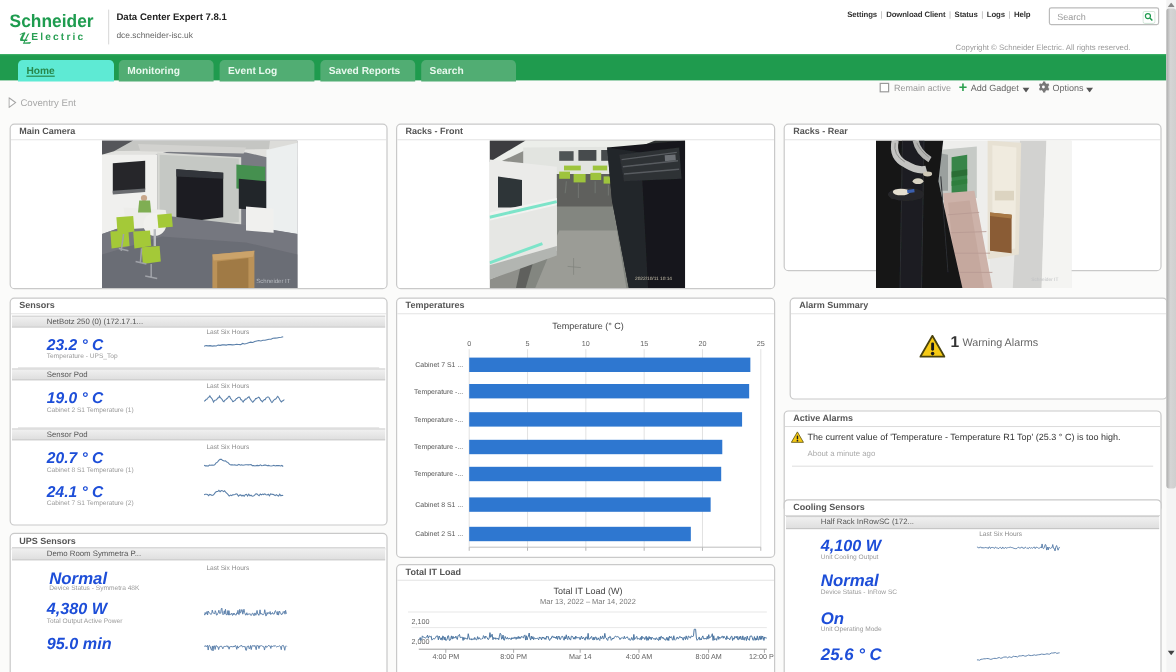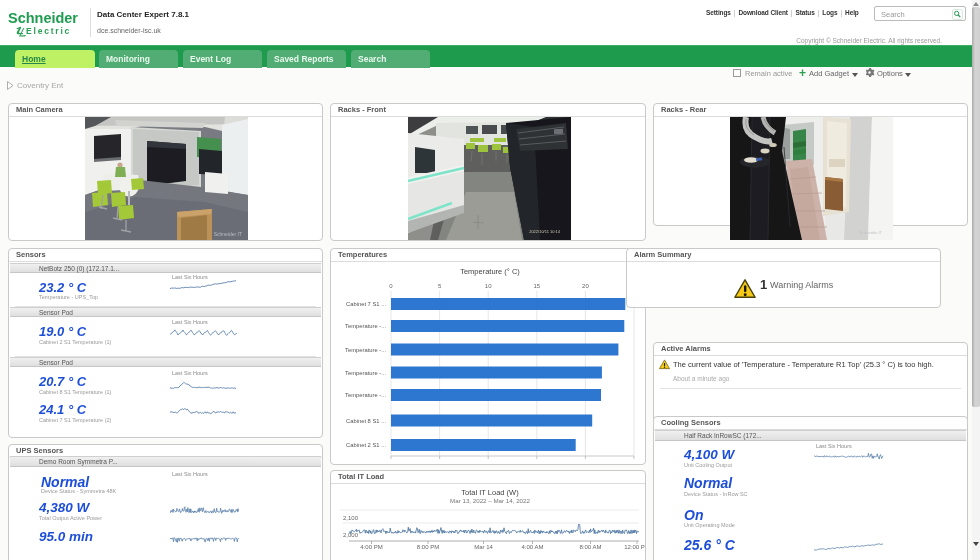--- a/index.html
+++ b/index.html
@@ -4,21 +4,21 @@
 <style>
 * { margin:0; padding:0; box-sizing:border-box; }
 html,body { width:980px; height:560px; overflow:hidden; background:#fff; }
 body { font-family:"Liberation Sans", sans-serif; }
 #page { position:relative; width:980px; height:560px; overflow:hidden; background:#fbfbfa;padding-left:12px; }
 .abs { position:absolute; }
 
 #hdr { position:absolute; left:0; top:0; width:972px; height:45px; background:#fff; }
 #gbar { position:absolute; left:0; top:45px; width:972px; height:22px; background:#1f9b4e; border-top:1px solid #3cae66; }
 .tab { position:absolute; top:4px; height:18px; border-radius:4px 4px 0 0; background:#51ad73; color:#e9f8ee; font-size:8.5px; font-weight:bold; line-height:18px; padding-left:7px; }
-.tab.active { background:#bef264; color:#27874a;text-decoration:underline; }
+.tab.active { background:#5eead4; color:#27874a;text-decoration:underline; }
 
 .panel { position:absolute; background:#fff; border:1px solid #c9c9c9; border-radius:4px; }
 .phead { height:13px; border-bottom:1px solid #dcdcdc; font-size:7.5px; font-weight:bold; color:#555; line-height:12px; padding-left:7px; border-radius:4px 4px 0 0; }
 .gbar2 { position:absolute; left:1px; right:1px; height:10px; background:linear-gradient(#f0f0f0,#dfdfdf); border-top:1px solid #cfcfcf; border-bottom:1px solid #c6c6c6; font-size:6.5px; color:#555; line-height:9px; padding-left:29px; }
 .bigv { position:absolute; font-weight:bold; color:#1d4ed8; font-size:13px;font-style:italic; }
 .lbl { position:absolute; font-size:5.5px; color:#9a9a9a; }
 .lsh { position:absolute; font-size:5.5px; color:#8a8a8a; }
 .divl { position:absolute; left:6px; right:6px; height:1px; background:#e3e3e3; }
 .sep { font-style:normal; color:#aaa; font-weight:normal; margin:0 3px; }
 svg text { font-family:"Liberation Sans", sans-serif; }
@@ -334,21 +334,21 @@
         <text x="200.5" y="64" font-size="6" fill="#666" text-anchor="middle">4:00 AM</text>
         <line x1="200.5" y1="56" x2="200.5" y2="59" stroke="#999" stroke-width="0.7"></line>
         <text x="258.5" y="64" font-size="6" fill="#666" text-anchor="middle">8:00 AM</text>
         <line x1="258.5" y1="56" x2="258.5" y2="59" stroke="#999" stroke-width="0.7"></line>
         <text x="305" y="64" font-size="6" fill="#666" text-anchor="middle">12:00 PM</text>
         <line x1="305" y1="56" x2="305" y2="59" stroke="#999" stroke-width="0.7"></line>
         <polyline points="17.0,47.9 17.6,47.3 18.2,46.3 18.8,48.7 19.4,47.8 20.0,44.9 20.6,45.5 21.2,46.3 21.8,46.3 22.4,46.7 23.1,46.1 23.7,45.8 24.3,44.3 24.9,46.9 25.5,45.3 26.1,45.2 26.7,45.6 27.3,45.1 27.9,48.4 28.5,47.9 29.1,47.1 29.7,47.6 30.3,47.3 30.9,46.5 31.5,45.2 32.1,45.1 32.7,44.9 33.3,48.2 34.0,45.0 34.6,46.5 35.2,48.0 35.8,46.5 36.4,48.5 37.0,44.9 37.6,45.6 38.2,48.2 38.8,45.8 39.4,48.6 40.0,48.6 40.6,47.5 41.2,44.9 41.8,44.8 42.4,48.5 43.0,48.7 43.6,47.2 44.2,44.9 44.8,47.6 45.5,45.2 46.1,47.0 46.7,46.3 47.3,46.6 47.9,45.1 48.5,47.1 49.1,47.9 49.7,44.9 50.3,44.3 50.9,43.7 51.5,46.3 52.1,46.3 52.7,46.1 53.3,46.0 53.9,48.7 54.5,46.1 55.1,47.8 55.7,46.5 56.4,47.4 57.0,47.3 57.6,47.6 58.2,43.1 58.8,45.9 59.4,47.9 60.0,47.9 60.6,47.1 61.2,48.4 61.8,47.5 62.4,47.1 63.0,48.1 63.6,46.2 64.2,47.0 64.8,48.3 65.4,48.0 66.0,45.5 66.6,47.7 67.3,46.3 67.9,47.4 68.5,47.6 69.1,47.7 69.7,47.1 70.3,47.2 70.9,44.7 71.5,45.3 72.1,47.1 72.7,45.1 73.3,45.8 73.9,46.2 74.5,47.7 75.1,47.9 75.7,46.5 76.3,42.2 76.9,46.1 77.5,45.2 78.1,43.5 78.8,48.1 79.4,46.2 80.0,47.2 80.6,46.4 81.2,47.8 81.8,46.9 82.4,47.4 83.0,46.7 83.6,48.1 84.2,45.1 84.8,42.7 85.4,43.4 86.0,47.7 86.6,47.1 87.2,44.2 87.8,48.3 88.4,48.5 89.0,45.4 89.7,46.8 90.3,47.6 90.9,46.2 91.5,47.4 92.1,47.5 92.7,46.6 93.3,47.3 93.9,48.1 94.5,46.4 95.1,47.3 95.7,46.3 96.3,47.3 96.9,46.0 97.5,46.1 98.1,47.8 98.7,46.0 99.3,47.1 99.9,45.3 100.5,47.3 101.2,45.7 101.8,47.0 102.4,45.6 103.0,45.3 103.6,46.2 104.2,46.6 104.8,44.7 105.4,44.1 106.0,48.4 106.6,44.8 107.2,48.3 107.8,46.1 108.4,45.0 109.0,42.5 109.6,46.8 110.2,48.4 110.8,45.1 111.4,47.5 112.1,45.5 112.7,48.1 113.3,46.4 113.9,47.2 114.5,47.2 115.1,47.1 115.7,46.8 116.3,47.2 116.9,48.2 117.5,45.8 118.1,46.8 118.7,46.3 119.3,48.2 119.9,45.8 120.5,46.8 121.1,46.0 121.7,47.7 122.3,46.5 122.9,47.9 123.6,45.0 124.2,46.0 124.8,45.4 125.4,47.7 126.0,48.7 126.6,47.3 127.2,47.4 127.8,45.7 128.4,44.9 129.0,46.4 129.6,45.5 130.2,46.6 130.8,45.9 131.4,47.2 132.0,45.0 132.6,47.9 133.2,46.0 133.8,45.0 134.5,47.8 135.1,47.8 135.7,46.0 136.3,45.2 136.9,45.4 137.5,47.1 138.1,48.5 138.7,45.5 139.3,47.4 139.9,44.0 140.5,47.1 141.1,48.0 141.7,45.0 142.3,46.6 142.9,47.7 143.5,48.4 144.1,45.2 144.7,45.1 145.4,45.7 146.0,47.6 146.6,46.2 147.2,47.7 147.8,45.0 148.4,46.7 149.0,46.8 149.6,46.0 150.2,46.6 150.8,46.2 151.4,48.1 152.0,46.2 152.6,45.1 153.2,47.5 153.8,46.4 154.4,46.2 155.0,47.6 155.6,48.5 156.2,45.8 156.9,45.9 157.5,47.7 158.1,42.8 158.7,47.8 159.3,47.4 159.9,47.2 160.5,45.7 161.1,45.4 161.7,47.7 162.3,48.4 162.9,45.9 163.5,48.1 164.1,45.9 164.7,45.8 165.3,48.2 165.9,48.0 166.5,46.5 167.1,47.8 167.8,48.7 168.4,45.3 169.0,47.3 169.6,46.5 170.2,44.9 170.8,47.6 171.4,46.9 172.0,42.8 172.6,46.2 173.2,46.7 173.8,48.0 174.4,48.7 175.0,46.2 175.6,46.6 176.2,45.3 176.8,45.7 177.4,48.6 178.0,47.9 178.6,46.7 179.3,47.5 179.9,46.0 180.5,45.4 181.1,45.1 181.7,45.9 182.3,45.6 182.9,45.4 183.5,45.8 184.1,46.8 184.7,48.0 185.3,46.8 185.9,46.7 186.5,46.2 187.1,47.0 187.7,47.2 188.3,45.2 188.9,47.3 189.5,46.7 190.2,46.0 190.8,45.7 191.4,47.0 192.0,48.0 192.6,47.2 193.2,48.7 193.8,48.1 194.4,46.2 195.0,47.2 195.6,48.6 196.2,43.7 196.8,47.9 197.4,46.9 198.0,46.3 198.6,45.3 199.2,47.7 199.8,47.0 200.4,47.6 201.1,47.7 201.7,46.3 202.3,48.4 202.9,45.0 203.5,47.1 204.1,46.6 204.7,46.2 205.3,48.0 205.9,46.9 206.5,45.2 207.1,48.7 207.7,46.4 208.3,48.5 208.9,45.4 209.5,47.3 210.1,46.1 210.7,48.1 211.3,45.9 211.9,46.6 212.6,47.4 213.2,47.9 213.8,46.9 214.4,48.1 215.0,46.4 215.6,47.3 216.2,48.2 216.8,48.7 217.4,45.8 218.0,48.4 218.6,45.5 219.2,45.3 219.8,47.0 220.4,45.9 221.0,47.3 221.6,47.2 222.2,48.4 222.8,48.4 223.5,46.2 224.1,48.6 224.7,46.2 225.3,48.8 225.9,45.0 226.5,46.6 227.1,45.7 227.7,45.7 228.3,48.1 228.9,48.5 229.5,44.8 230.1,48.0 230.7,48.5 231.3,47.9 231.9,46.4 232.5,45.8 233.1,47.4 233.7,47.0 234.3,45.5 235.0,45.6 235.6,46.7 236.2,45.9 236.8,47.4 237.4,48.5 238.0,45.9 238.6,46.2 239.2,48.0 239.8,44.9 240.4,47.1 241.0,47.9 241.6,45.1 242.2,45.3 242.8,46.4 243.4,46.7 244.0,45.0 244.6,45.0 245.2,45.7 245.9,44.9 246.5,39.4 247.1,39.4 247.7,39.4 248.3,46.7 248.9,48.6 249.5,47.7 250.1,47.4 250.7,45.8 251.3,48.4 251.9,47.2 252.5,48.2 253.1,46.0 253.7,44.9 254.3,47.3 254.9,47.6 255.5,46.7 256.1,47.4 256.7,47.7 257.4,45.3 258.0,47.6 258.6,43.9 259.2,46.7 259.8,46.3 260.4,45.8 261.0,44.9 261.6,43.1 262.2,48.7 262.8,44.8 263.4,48.4 264.0,47.8 264.6,47.1 265.2,48.6 265.8,46.3 266.4,45.2 267.0,47.8 267.6,45.8 268.3,46.8 268.9,46.6 269.5,45.3 270.1,45.2 270.7,46.9 271.3,45.1 271.9,46.4 272.5,46.7 273.1,48.1 273.7,44.9 274.3,47.2 274.9,47.0 275.5,47.0 276.1,48.2 276.7,46.7 277.3,45.4 277.9,45.1 278.5,48.7 279.2,46.6 279.8,47.7 280.4,45.2 281.0,46.2 281.6,46.8 282.2,45.0 282.8,48.0 283.4,48.1 284.0,45.5 284.6,47.7 285.2,45.1 285.8,47.2 286.4,48.3 287.0,44.9 287.6,47.9 288.2,48.5 288.8,45.9 289.4,46.3 290.0,48.8 290.7,45.0 291.3,47.7 291.9,47.7 292.5,48.6 293.1,45.0 293.7,45.2 294.3,44.9 294.9,46.2 295.5,48.6 296.1,48.1 296.7,45.5 297.3,48.6 297.9,46.7 298.5,48.4 299.1,44.9 299.7,48.3 300.3,48.3 300.9,45.2 301.6,48.0 302.2,44.9 302.8,47.8 303.4,45.0 304.0,46.0 304.6,48.7 305.2,45.8 305.8,46.5 306.4,46.7 307.0,46.7" fill="none" stroke="#46719e" stroke-width="0.8"></polyline>
       </svg>
 </div>
 
-<div class="panel" style="left:626px;top:248px;width:315px;height:60px;">
+<div class="panel" style="left:658px;top:248px;width:315px;height:85px;">
   <div class="phead">Alarm Summary</div>
   <svg class="abs" style="left:107px;top:29px" width="22" height="22" viewBox="0 0 24 24">
     <path d="M12 2 L23 21 L1 21 Z" fill="#f6ca14" stroke="#4a430e" stroke-width="1.6" stroke-linejoin="round"></path>
     <rect x="10.9" y="8" width="2.6" height="7.5" rx="1.2" fill="#1a1a1a"></rect>
     <circle cx="12.2" cy="18.2" r="1.6" fill="#1a1a1a"></circle>
   </svg>
   <div class="abs" style="left:133px;top:28px;font-size:13px;font-weight:bold;color:#333;">1</div>
   <div class="abs" style="left:143px;top:31px;font-size:9px;color:#666;">Warning Alarms</div>
 </div>
 

